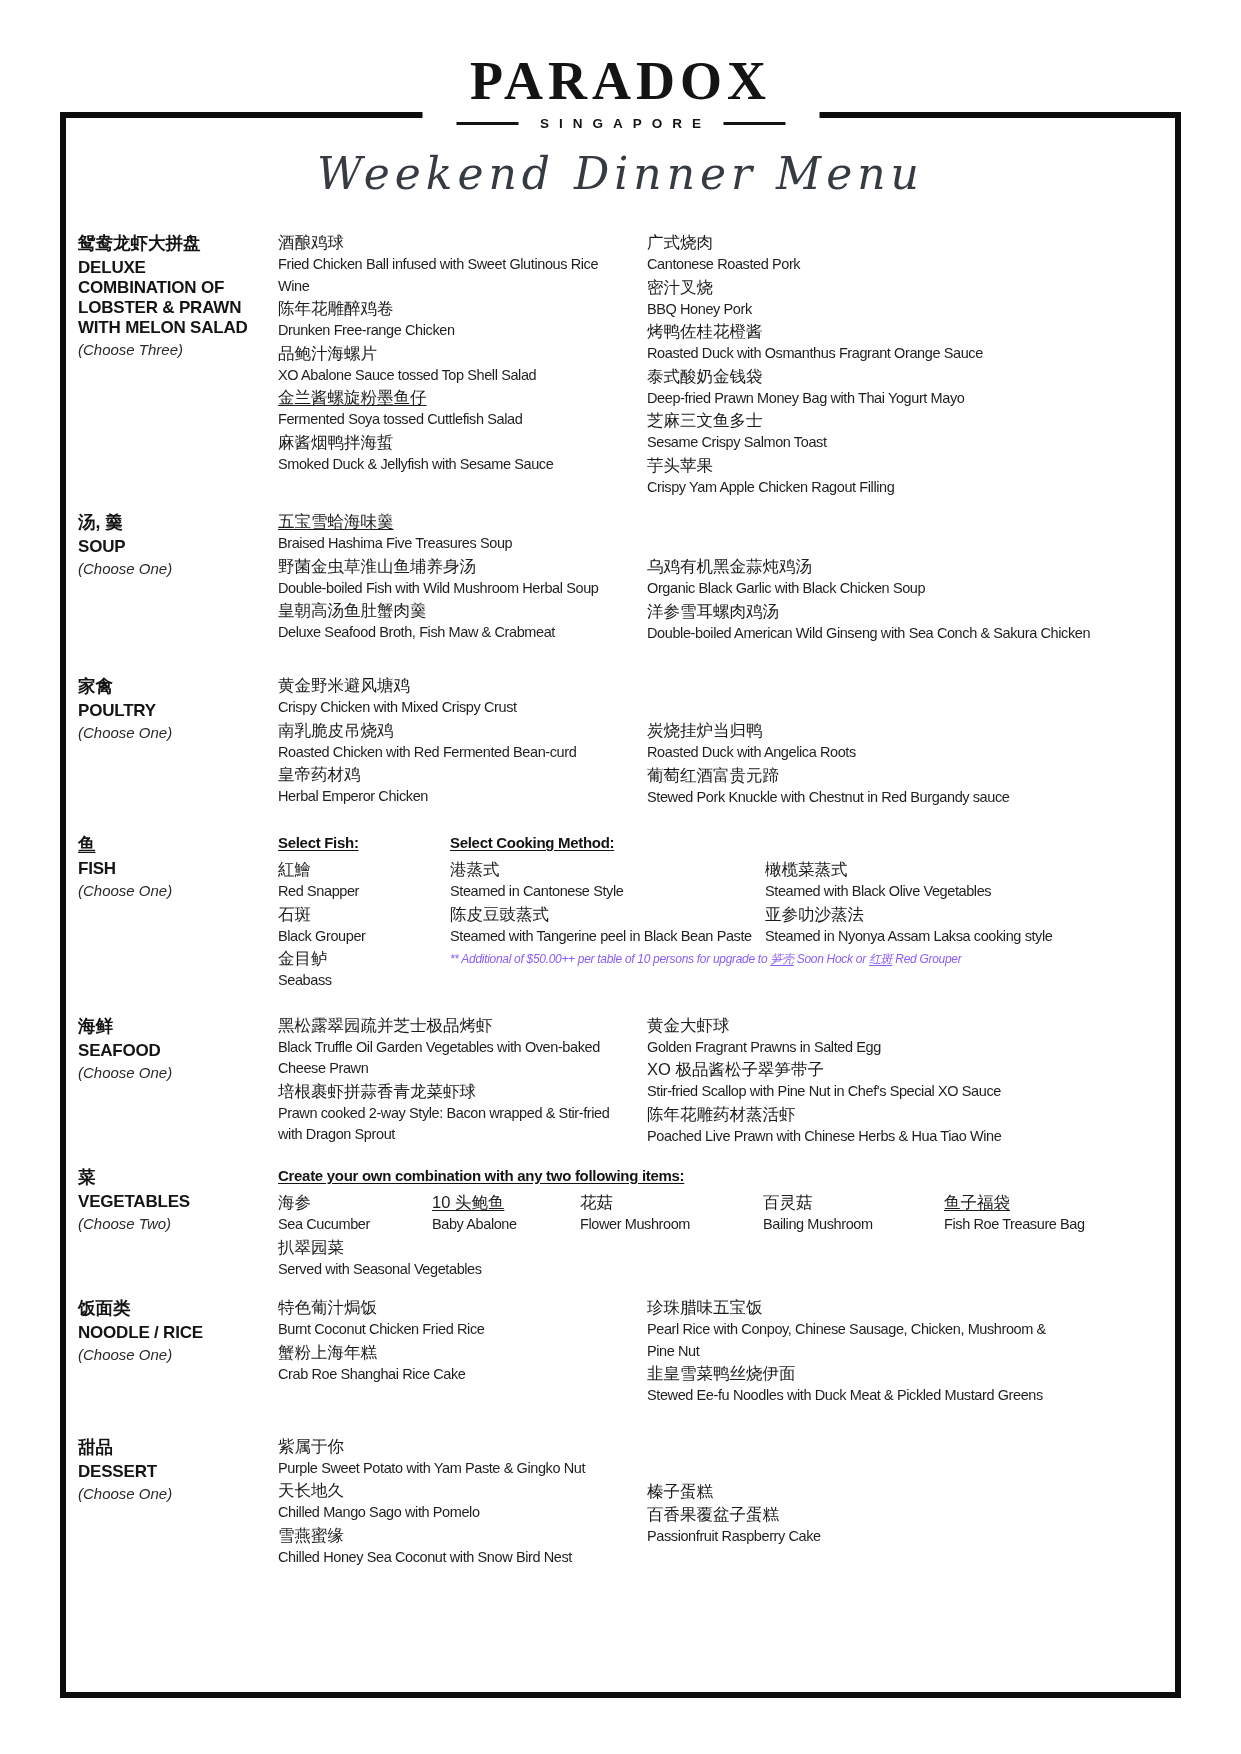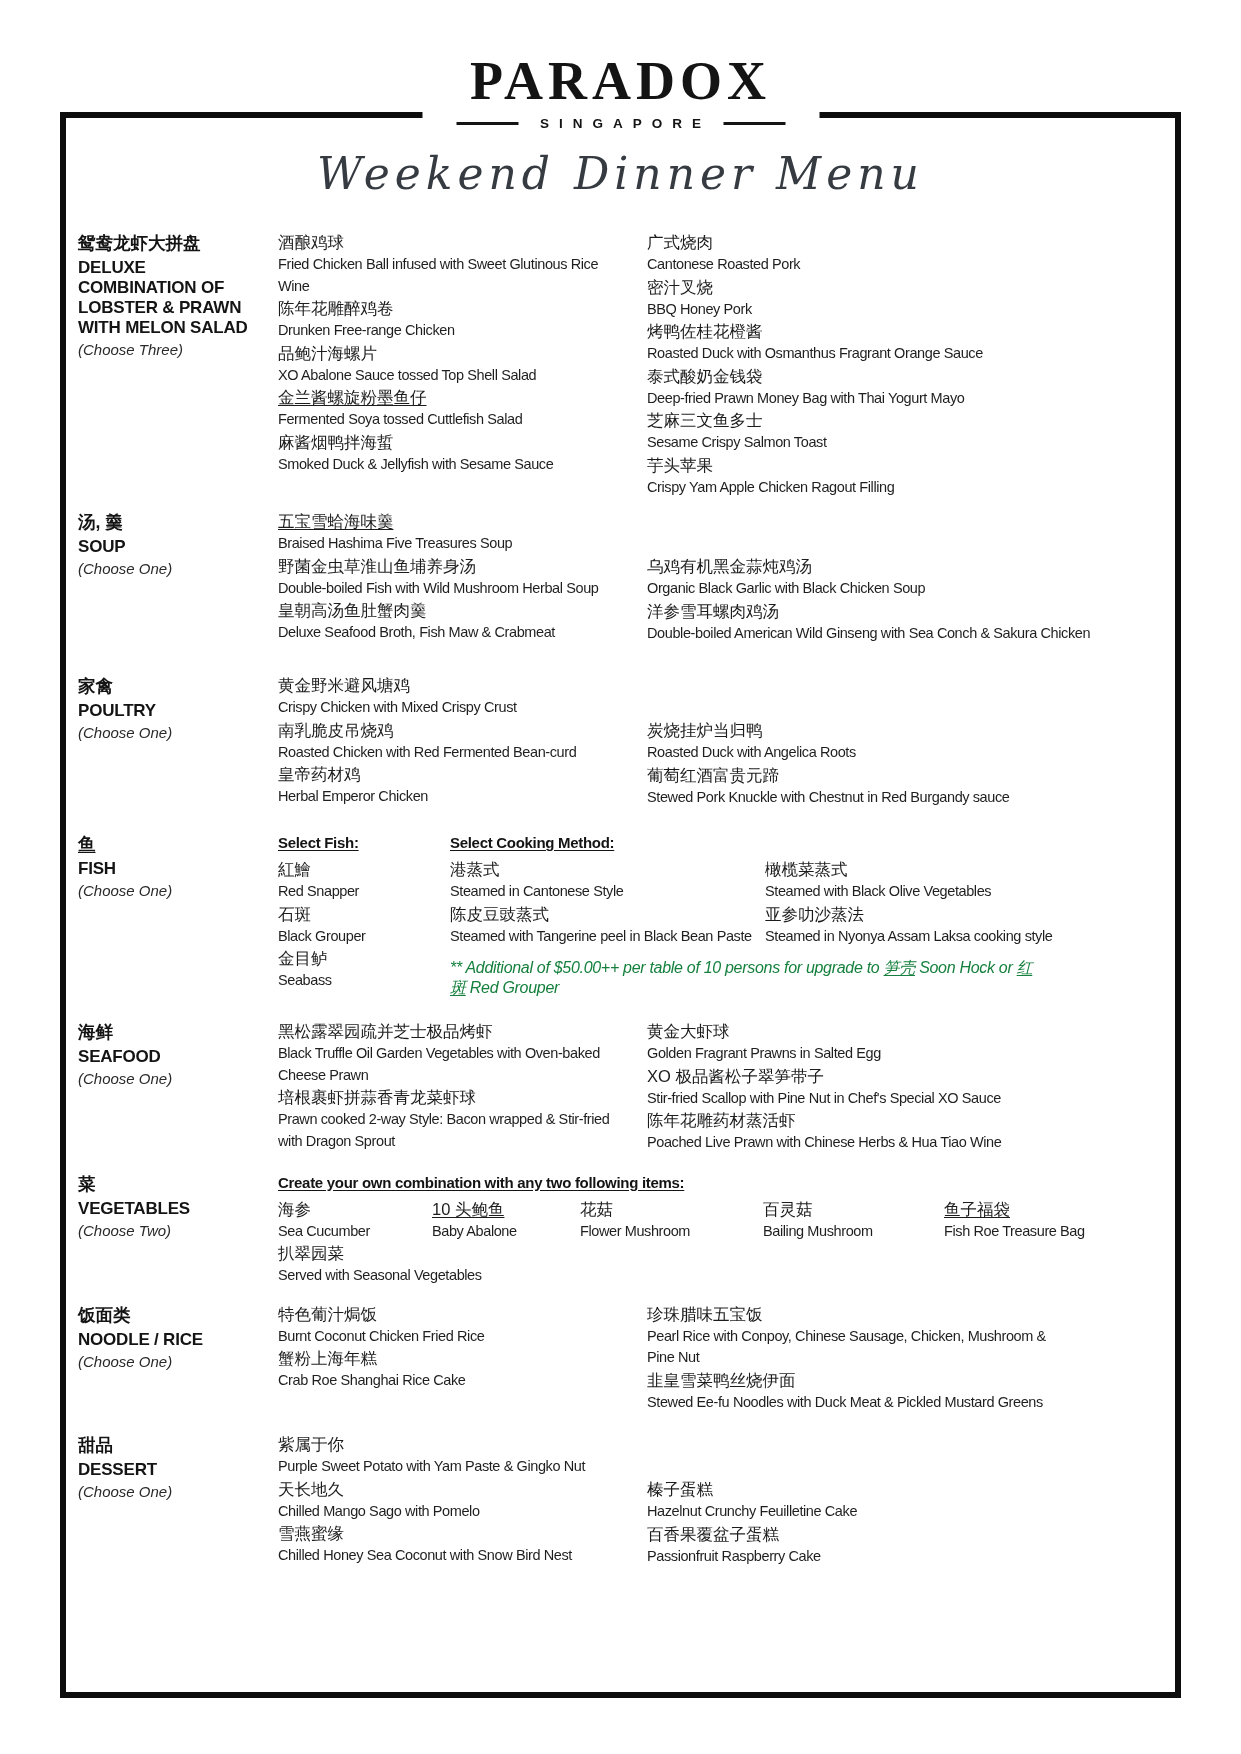--- a/index.html
+++ b/index.html
@@ -43,37 +43,37 @@
   .zh { font-size:16.5px; line-height:23px; color:#1c1c1c; }
   .en { font-size:14.5px; line-height:21.5px; letter-spacing:-0.4px; color:#1f1f1f; }
   .u  { text-decoration:underline; text-underline-offset:2px; }
 
   .colhead { font-weight:700; font-size:15px; letter-spacing:-0.3px; text-decoration:underline;
              text-underline-offset:2px; line-height:22px; margin-bottom:4px; color:#141414; }
 
   
   .fish-grid { display:grid; grid-template-columns:172px 315px 1fr; flex:1 1 auto; }
   .method-head-spacer { height:26px; }
-  .note { font-style:italic; font-size:16px; letter-spacing:-0.3px; line-height:20px;
-          margin-top:11px; width:585px; color:#15803d; }
+  .note { font-style:italic; font-size:12px; letter-spacing:-0.3px; line-height:20px;
+          margin-top:2px; width:585px; color:#8b5cf6; }
 
   
   .veg-content { flex:1 1 auto; }
   .veg-row { display:flex; margin-top:2px;gap:17px; }
   .veg-opt0 { width:137px; } .veg-opt1 { width:131px; } .veg-opt2 { width:166px; }
   .veg-opt3 { width:164px; } .veg-opt4 { flex:1; }
 
   
   .s-combo   { margin-bottom:12px; }
   .s-soup    { margin-bottom:30px; }
   .s-poultry { margin-bottom:24px; }
   .s-fish    { margin-bottom:22px; }
   .s-seafood { margin-bottom:18px; }
   .s-veg     { margin-bottom:16px; }
-  .s-noodle  { margin-bottom:20px; }
+  .s-noodle  { margin-bottom:28px; }
 </style>
 </head>
 <body>
 
 <div class="page">
 
   <div class="frame"></div>
 
   <div class="logo-block">
     <div class="brand-name">PARADOX</div>
@@ -382,21 +382,20 @@
             <div class="en">Chilled Mango Sago with Pomelo</div>
           </div>
           <div class="item">
             <div class="zh">雪燕蜜缘</div>
             <div class="en">Chilled Honey Sea Coconut with Snow Bird Nest</div>
           </div>
         </div>
         <div class="col2 offset1">
           <div class="item">
             <div class="zh">榛子蛋糕</div>
-            <div class="en">Hazelnut Crunchy Feuilletine Cake</div>
           </div>
           <div class="item">
             <div class="zh">百香果覆盆子蛋糕</div>
             <div class="en">Passionfruit Raspberry Cake</div>
           </div>
         </div>
       </div>
     </div>
 
   </div>

